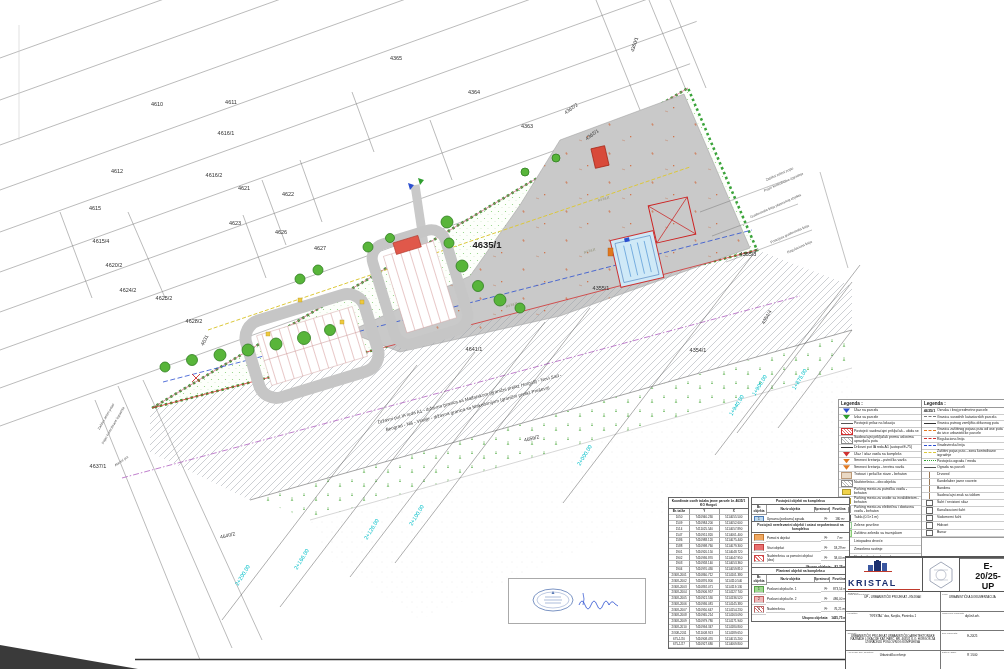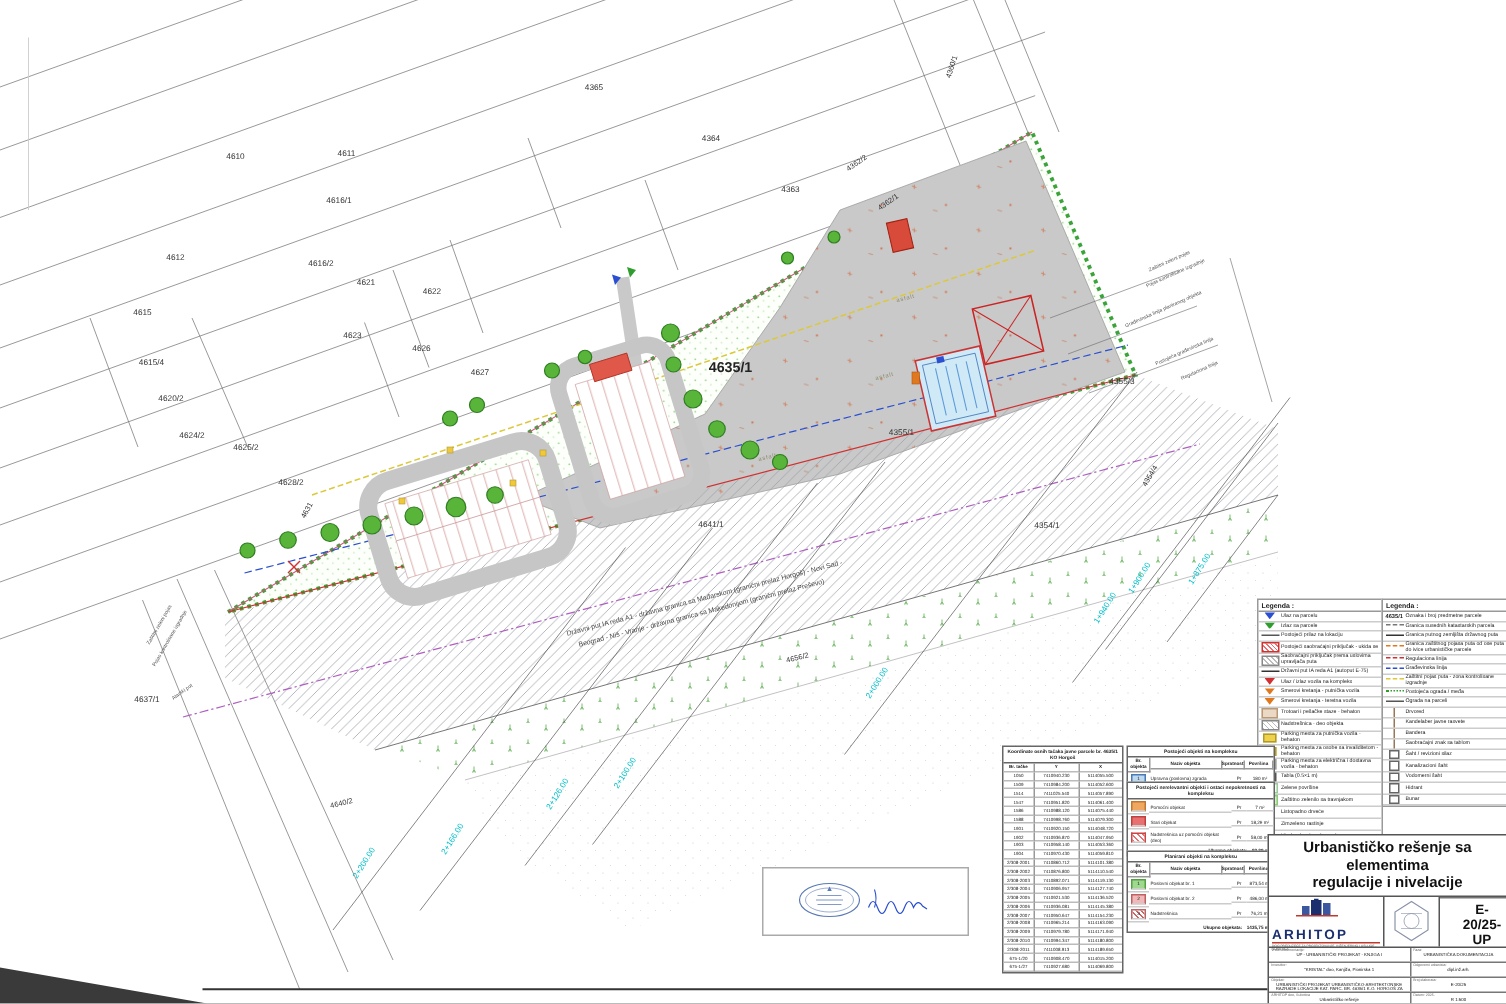--- a/index.html
+++ b/index.html
@@ -793,34 +793,30 @@
     <ellipse cx="44" cy="21" rx="20" ry="11" fill="none" stroke="#5a7ab5" stroke-width="0.8"></ellipse>
     <ellipse cx="44" cy="21" rx="16" ry="8" fill="none" stroke="#5a7ab5" stroke-width="0.4"></ellipse>
     <path d="M36,18 h16 M35,21 h18 M36,24 h16" stroke="#5a7ab5" stroke-width="0.5"></path>
     <path d="M44,12 l1.5,3 h-3 z" fill="#5a7ab5"></path>
     <path d="M74,14 q2,6 0,12" stroke="#2b4fd0" fill="none" stroke-width="0.7"></path>
     <path d="M70,26 q3,-8 6,0 t6,0 t6,0 t6,0 t6,0 q3,-6 6,-1 l3,2" fill="none" stroke="#2b4fd0" stroke-width="0.8"></path>
   </svg>
 </div>
 
 <div class="tb">
-  <div class="tb-title">
-    <div>Urbanističko rešenje sa elementima</div>
-    <div>regulacije i nivelacije</div>
-  </div>
   <div class="tb-logos">
     <div class="tb-logo">
       <svg width="70" height="13" viewBox="0 0 70 13">
         <rect x="26" y="1" width="7" height="10" fill="#1b2f6e"></rect>
         <rect x="34" y="3" width="5" height="8" fill="#3a57a0"></rect>
         <rect x="20" y="5" width="5" height="6" fill="#3a57a0"></rect>
         <rect x="28" y="0" width="3" height="3" fill="#1b2f6e"></rect>
         <line x1="16" y1="11.5" x2="44" y2="11.5" stroke="#c0392b" stroke-width="1"></line>
       </svg>
-      <div class="tb-logo-name">ARHITOP</div>
+      <div class="tb-logo-name">KRISTAL</div>
       <div class="tb-logo-sub">DOO PREDUZEĆE ZA PROJEKTOVANJE, INŽENJERING I USLUGE - SUBOTICA</div>
     </div>
     <div class="tb-stampcell">
       <svg width="26" height="28" viewBox="0 0 26 28">
         <polygon points="13,1 24,8 24,20 13,27 2,20 2,8" fill="none" stroke="#8a93a8" stroke-width="0.8"></polygon>
         <circle cx="13" cy="14" r="5" fill="none" stroke="#8a93a8" stroke-width="0.5"></circle>
         <path d="M6,9 h14 M6,19 h14" stroke="#8a93a8" stroke-width="0.4"></path>
       </svg>
     </div>
     <div class="tb-num">

